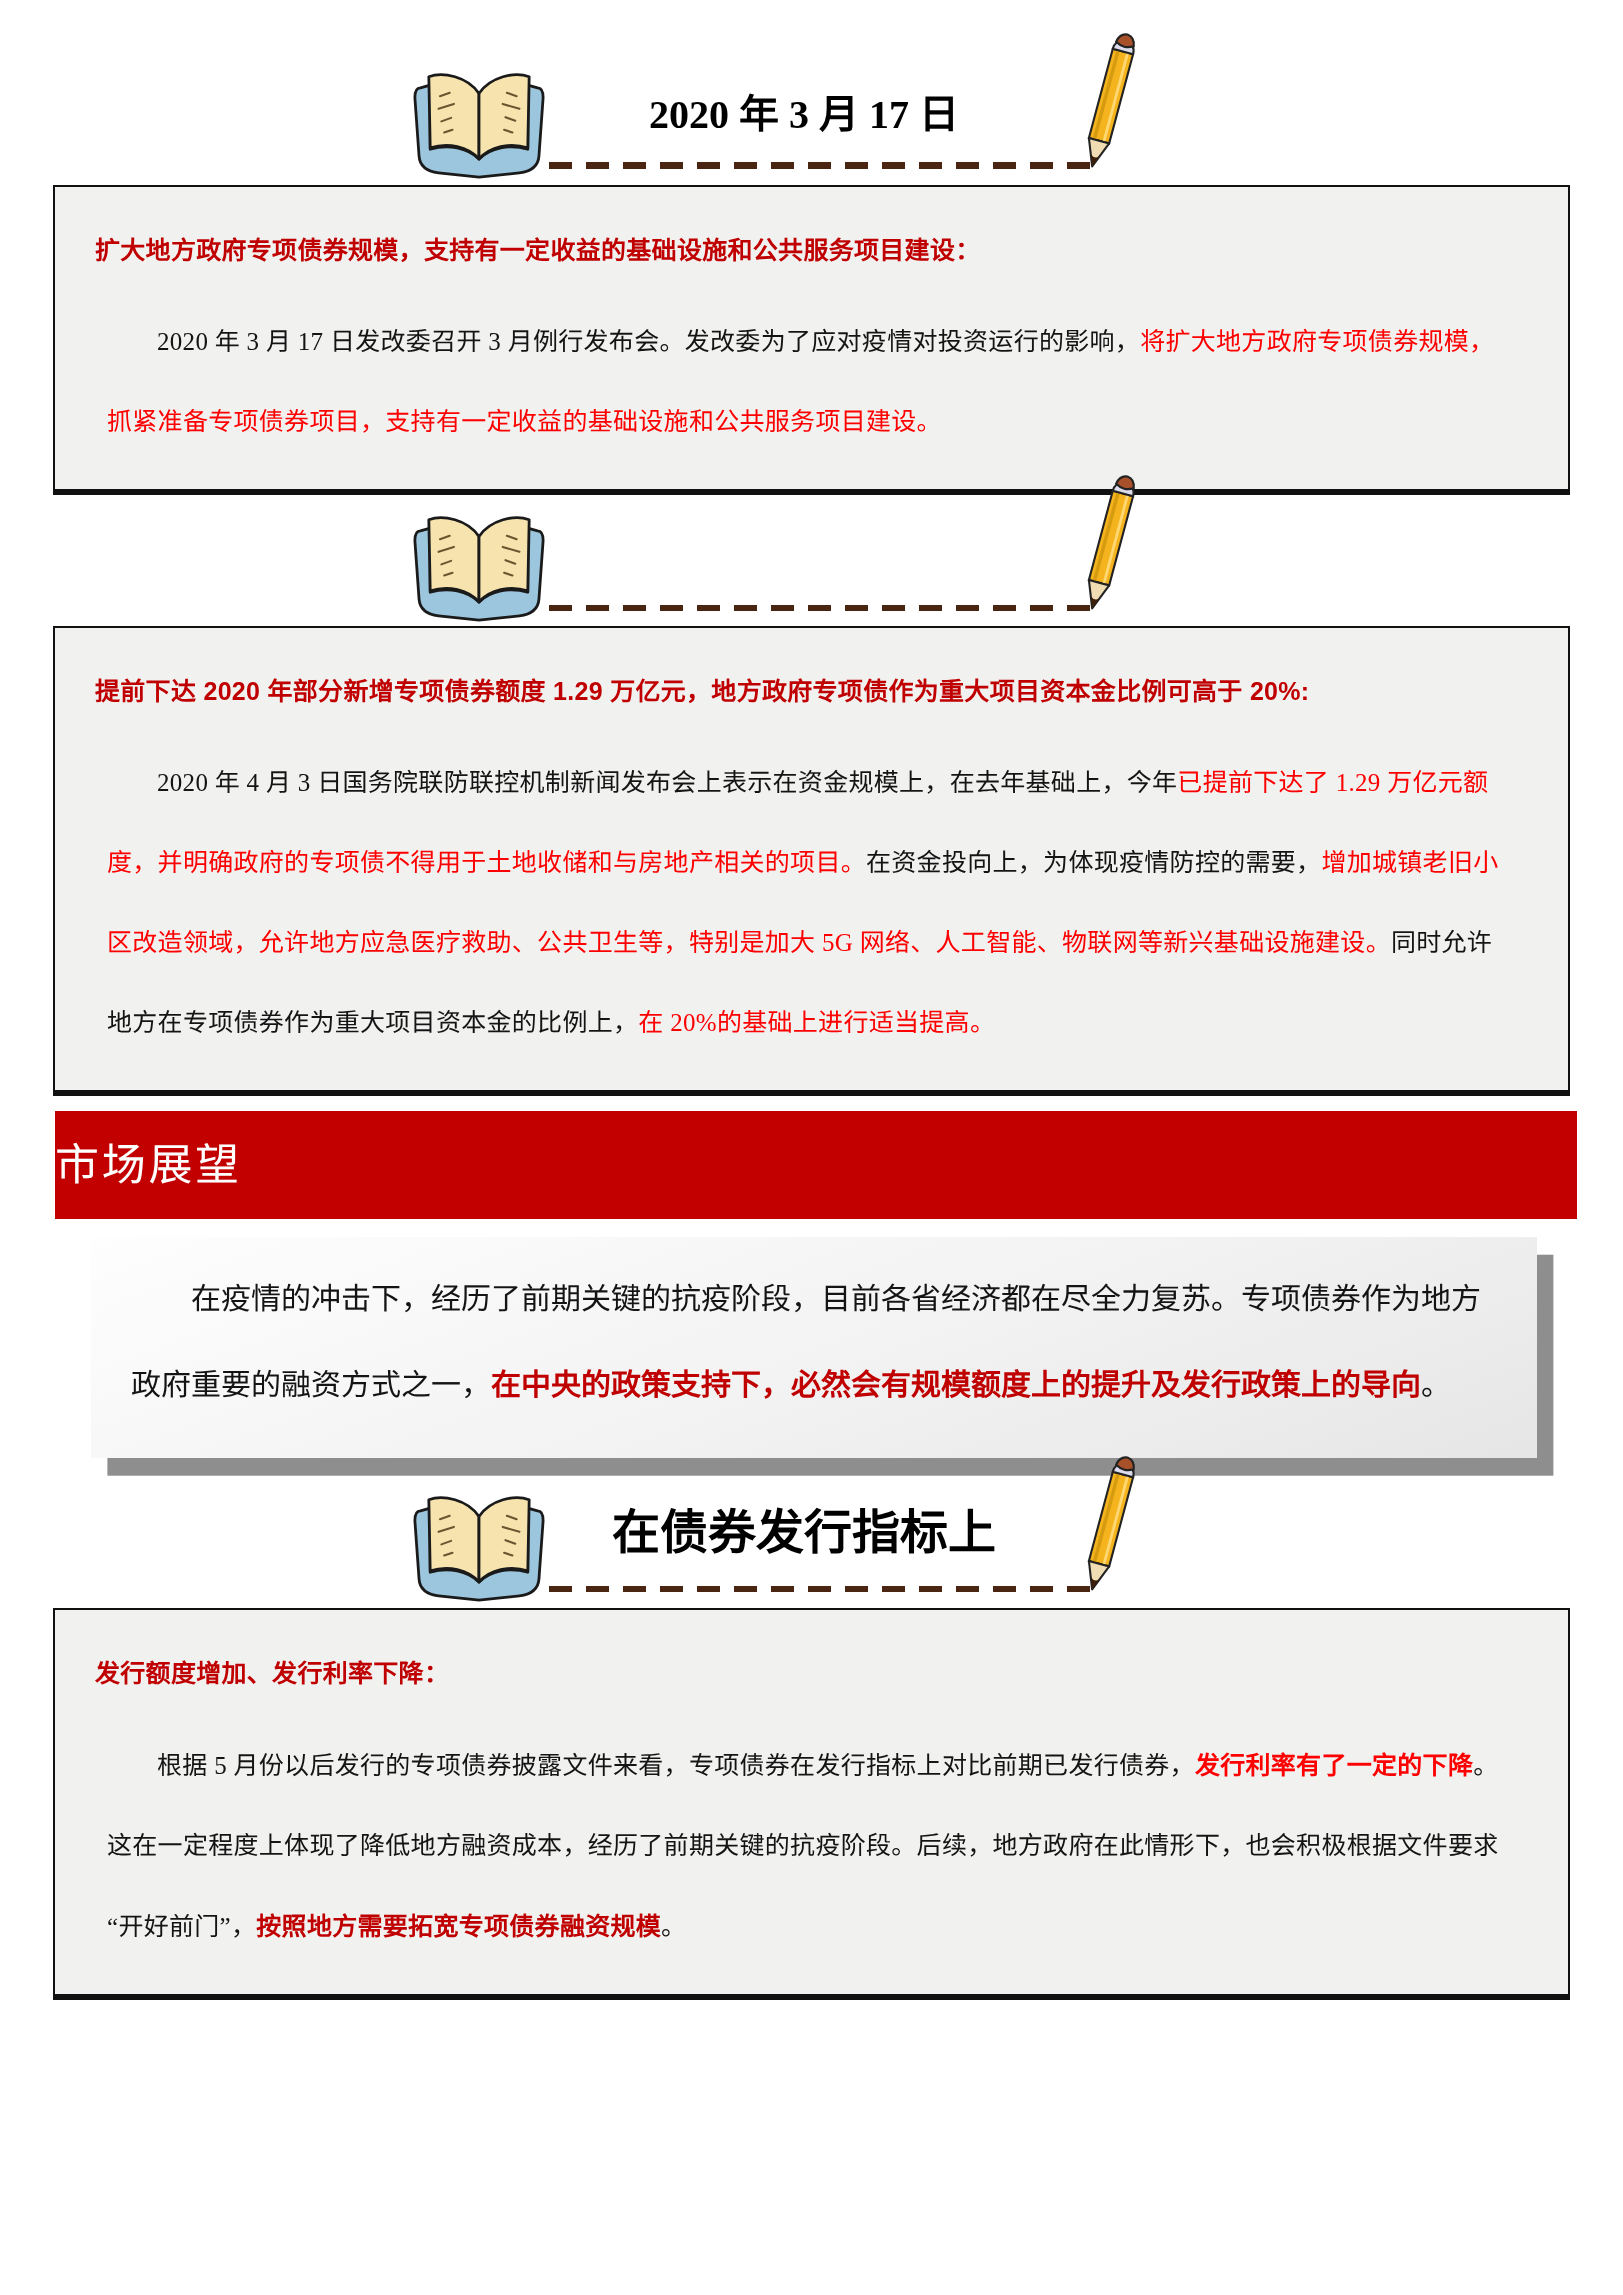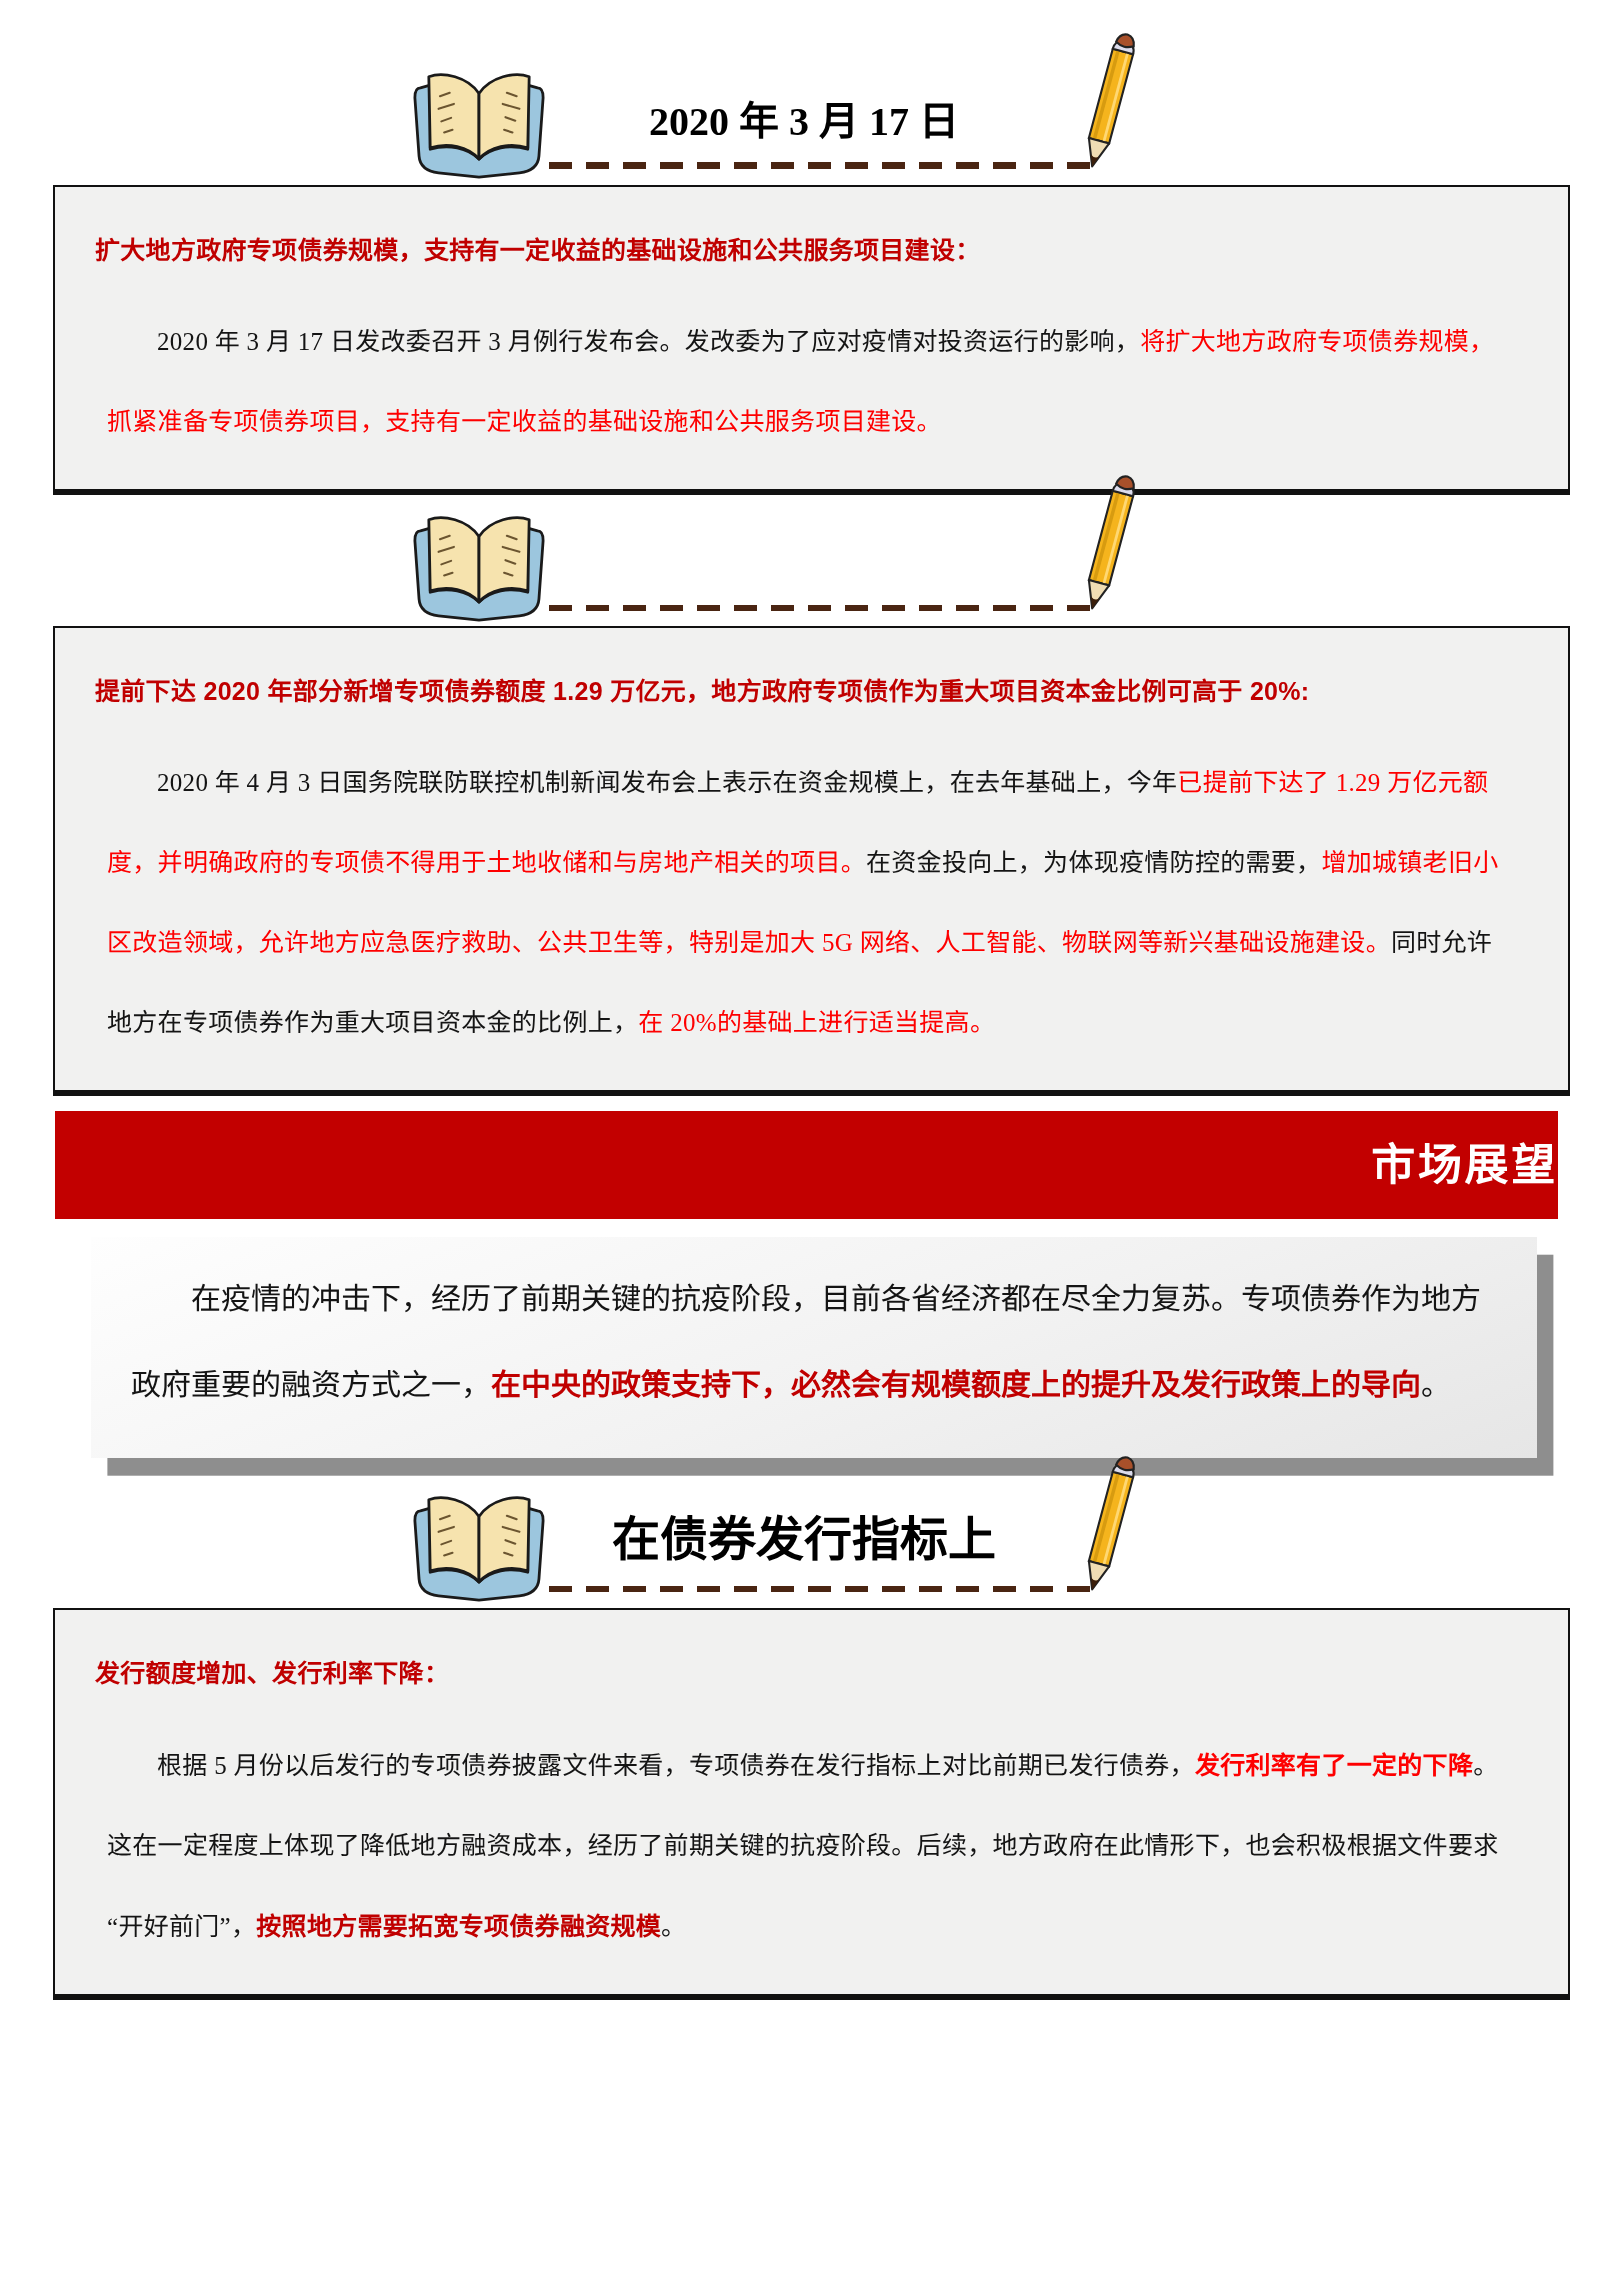--- a/index.html
+++ b/index.html
@@ -18,21 +18,21 @@
     width:729px;
     height:123px;
     margin-left:409px;
   }
   .sec-header.first{margin-top:55px;}
   .sec-header.second{margin-top:2.7px;}
   .sec-header.third{margin-top:20.5px;}
   .hdr-book{position:absolute;left:0;bottom:-4.1px;}
   .hdr-pencil{position:absolute;right:-12.3px;bottom:1.4px;}
   .hdr-title{
-    position:absolute;left:150px;right:89px;bottom:31px;
+    position:absolute;left:150px;right:89px;bottom:38px;
     text-align:center;
     font-size:40px;font-weight:bold;
     font-family:"Liberation Serif","DejaVu Serif",serif;
     color:#000;
     white-space:nowrap;
   }
   .hdr-title.sans{font-family:Liberation Mono, monospace;font-size:48px;}
   .hdr-dash{
     position:absolute;left:140px;right:41px;bottom:9.5px;height:6.1px;
     background:repeating-linear-gradient(90deg,var(--dash-brown,#4a2512) 0 23px,transparent 23px 37px);
@@ -56,27 +56,27 @@
     font-family:"Liberation Sans","DejaVu Sans",sans-serif;
   }
   .box-para{margin:12px;text-indent:2em;}
   .blk{color:var(--text-black,#141414);}
   .red{color:var(--bright-red,#fe0000);}
   .red-b{color:var(--bright-red,#fe0000);font-weight:bold;font-family:"Liberation Sans","DejaVu Sans",sans-serif;}
   .dred{color:var(--dark-red,#c00000);font-weight:bold;font-family:"Liberation Sans","DejaVu Sans",sans-serif;}
 
   
   .banner{
-    margin:15px 65px 0 55px;
+    margin:15px 46px 0 55px;
     height:108px;
     background:var(--banner-bg,#c20000);
     color:var(--banner-text,#fff);
     font-family:"Liberation Sans","DejaVu Sans",sans-serif;
-    font-size:44px;font-weight:bold;
-    text-align:right;line-height:108px;
+    font-size:44px;font-weight:normal;
+    text-align:left;line-height:108px;
     letter-spacing:2.7px;
   }
 
   
   .outlook{
     margin:17.7px 0 0 91px;
     width:1366px;
     background:linear-gradient(160deg,#fefefe 0%,#f2f2f2 55%,#e6e6e6 100%);
     box-shadow:16.4px 17.7px 0 0 var(--shadow-gray,#8e8e8e);
     padding:19px 40px 30px 40px;

